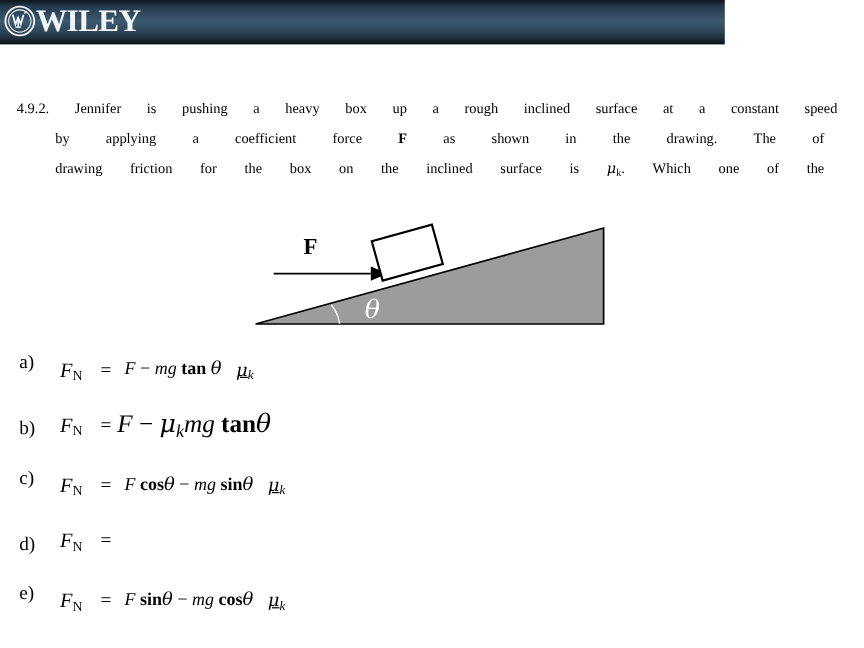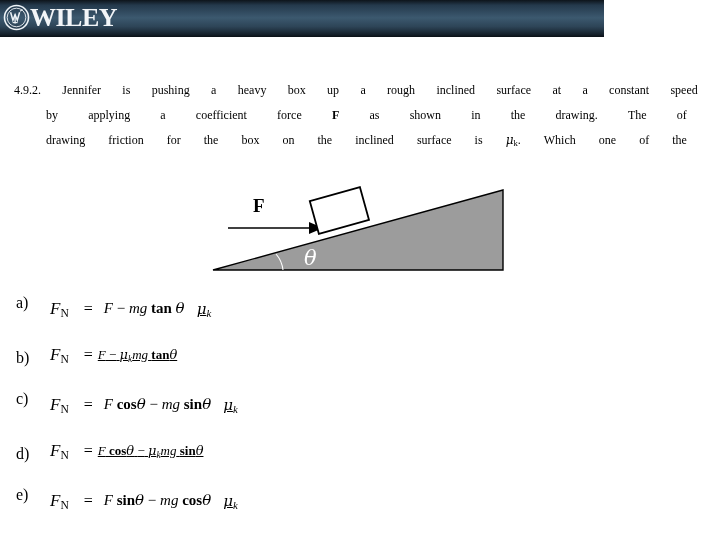--- a/index.html
+++ b/index.html
@@ -118,21 +118,21 @@
     font-size: 17px;
     margin-right: 13px;
     white-space: nowrap;
   }
   .fn .sub {
     font-style: normal;
     font-size: 0.68em;
     vertical-align: -0.25em;
   }
   .eq { font-size: 16px; margin: 0 5px 0 2px; }
-  .expr { font-size: 13px; white-space: nowrap; text-decoration: underline; }
+  .expr { font-size: 21px; white-space: nowrap; }
   .it { font-style: italic; }
   .bd { font-weight: bold; }
   .theta {
     font-style: italic;
     font-family: "DejaVu Serif", serif;
   }
 
   
   .frac {
     display: inline-flex;
@@ -307,27 +307,20 @@
       </span>
     </span>
   </span>
 </div>
 
 <div class="option-row" style="top:437px; height:28px;">
   <span class="opt-label">d)</span>
   <span class="opt-body">
     <span class="fn">F<span class="sub">N</span></span>
     <span class="eq">=</span>
-    <span class="expr">
-      <span class="it">F</span>
-      <span class="bd">cos</span><span class="theta">θ</span>
-      <span>−</span>
-      <span class="mu">μ</span><span class="sub it">k</span><span class="it">mg</span>
-      <span class="bd">sin</span><span class="theta">θ</span>
-    </span>
   </span>
 </div>
 
 <div class="option-row" style="top:478px; height:46px;">
   <span class="opt-label">e)</span>
   <span class="opt-body">
     <span class="fn">F<span class="sub">N</span></span>
     <span class="eq">=</span>
     <span class="frac">
       <span class="num">

